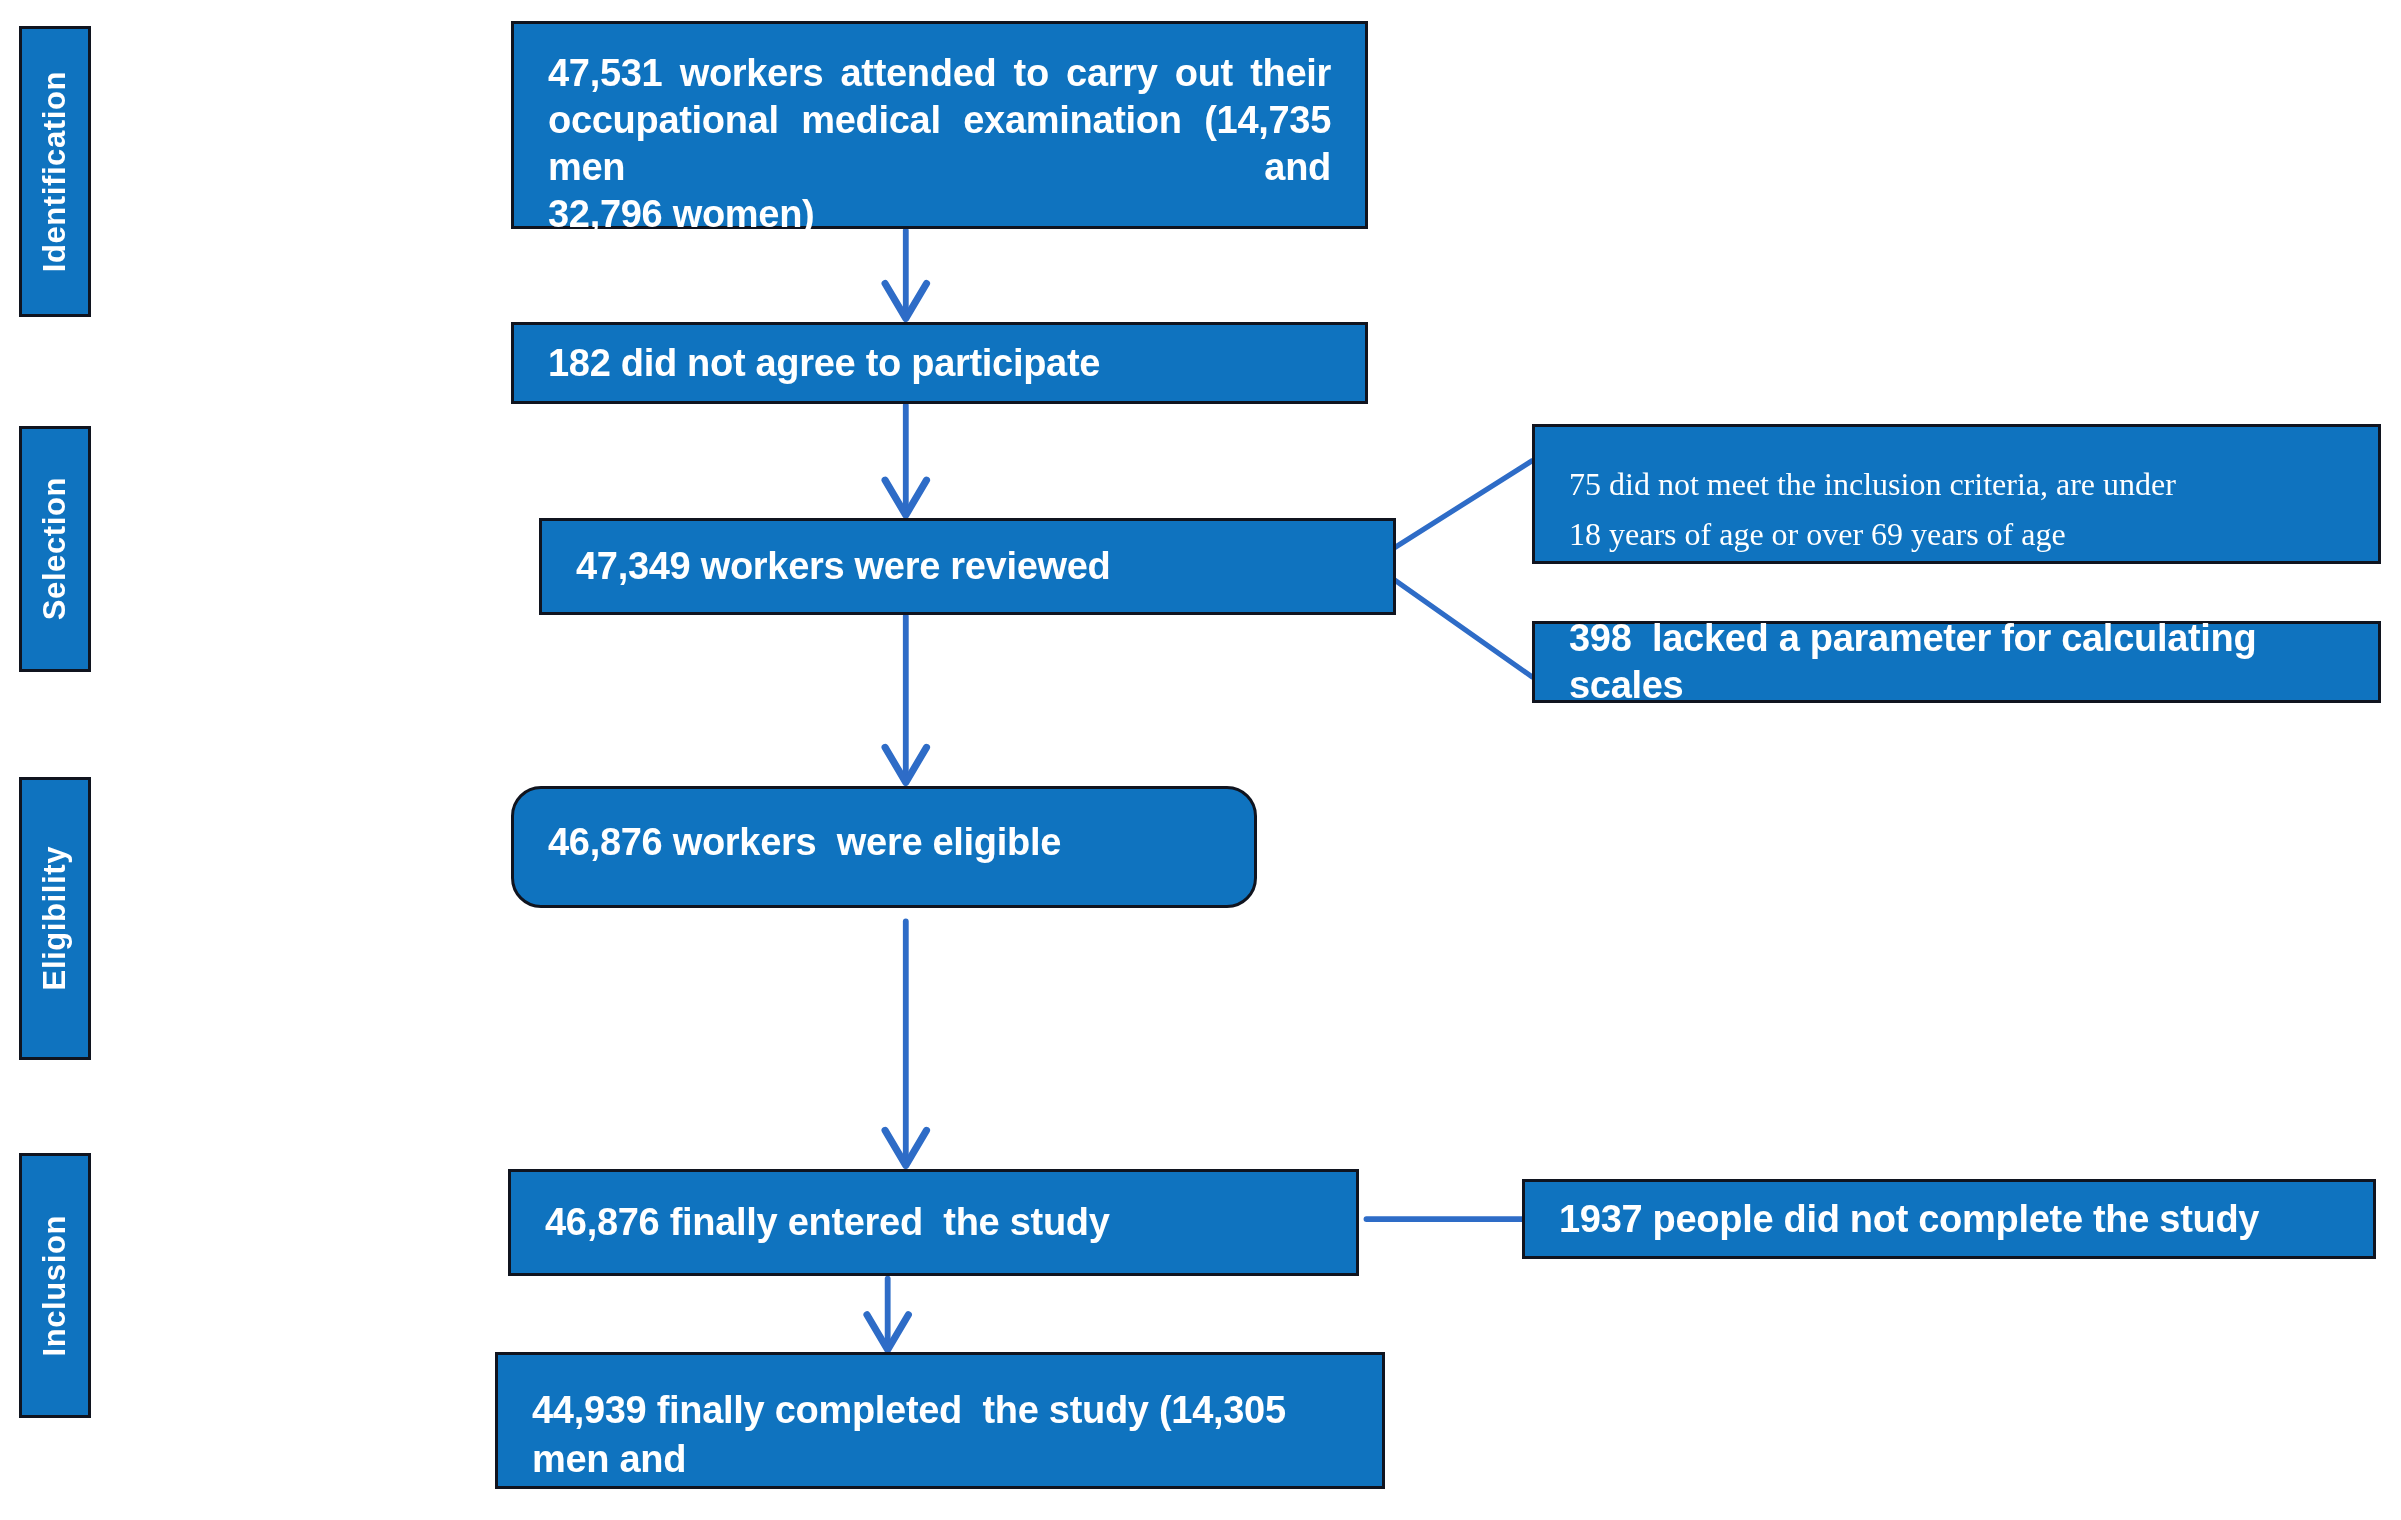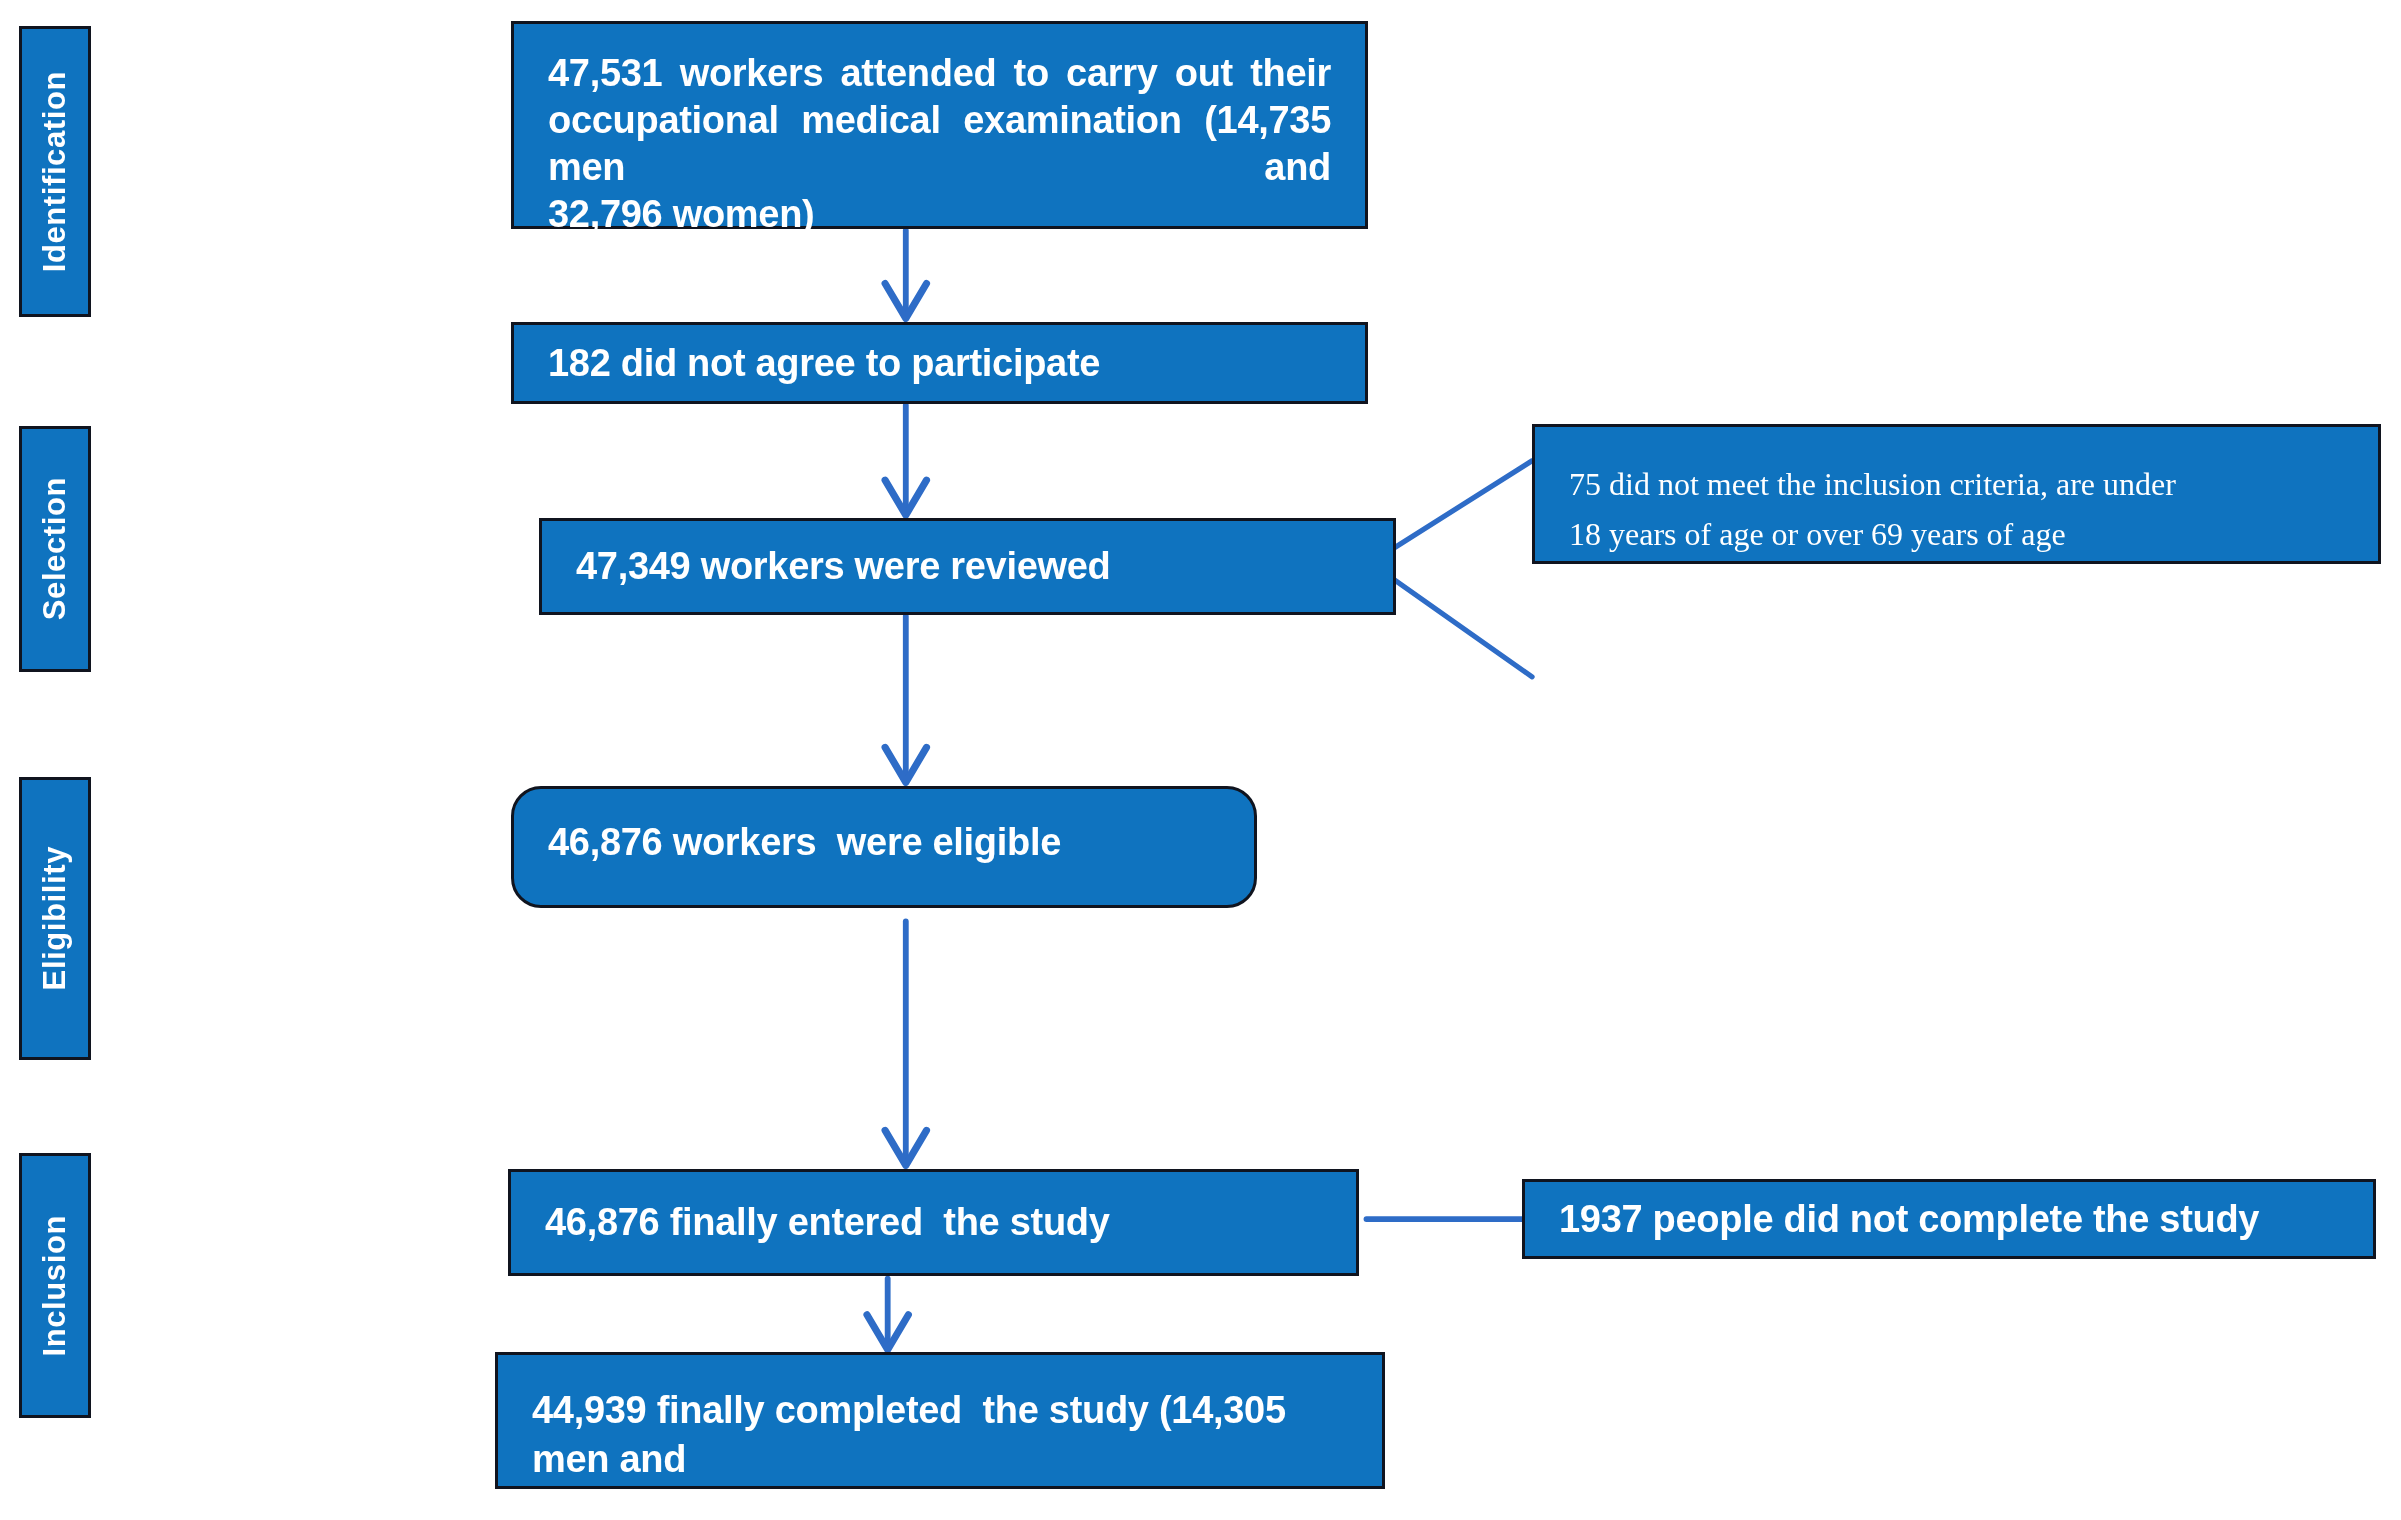--- a/index.html
+++ b/index.html
@@ -130,19 +130,22 @@
   <div class="box sans-bold multi top-align" style="left:495px;top:1352px;width:890px;height:137px;padding-top:31px;">
     <div class="line">44,939 finally completed  the study (14,305 men and</div>
     <div class="line">30,634 women)</div>
   </div>
 
   <div class="box serif-box top-align" style="left:1532px;top:424px;width:849px;height:140px;padding-top:32px;">
     <div class="line">75 did not meet the inclusion criteria, are under</div>
     <div class="line">18 years of age or over 69 years of age</div>
   </div>
 
+  <div class="box sans-bold" style="left:1532px;top:621px;width:849px;height:82px;">
+    <div class="line">398  lacked a parameter for calculating scales</div>
+  </div>
 
   <div class="box sans-bold" style="left:1522px;top:1179px;width:854px;height:80px;">
     <div class="line">1937 people did not complete the study</div>
   </div>
 
 </div>
 
 
 </body></html>

